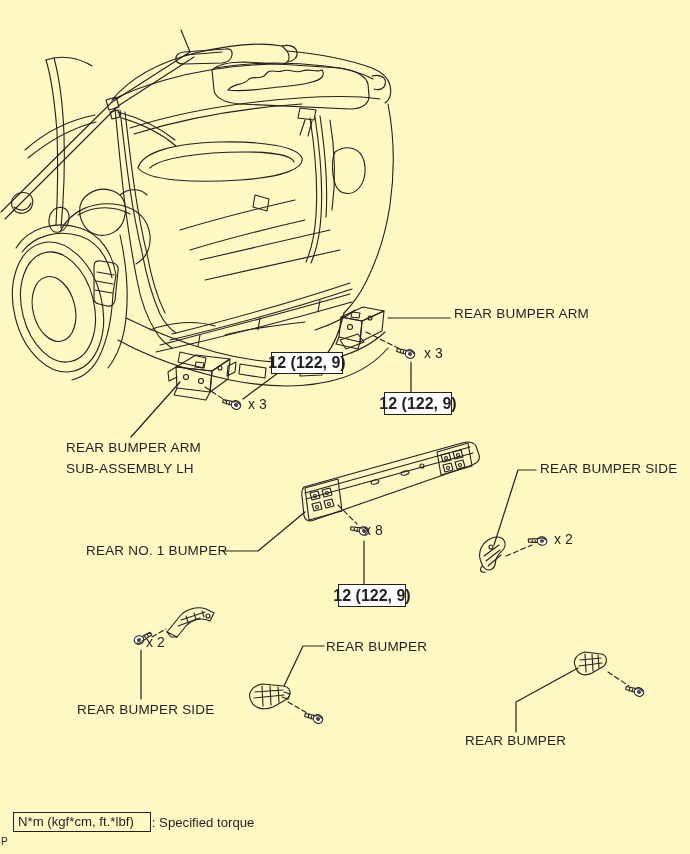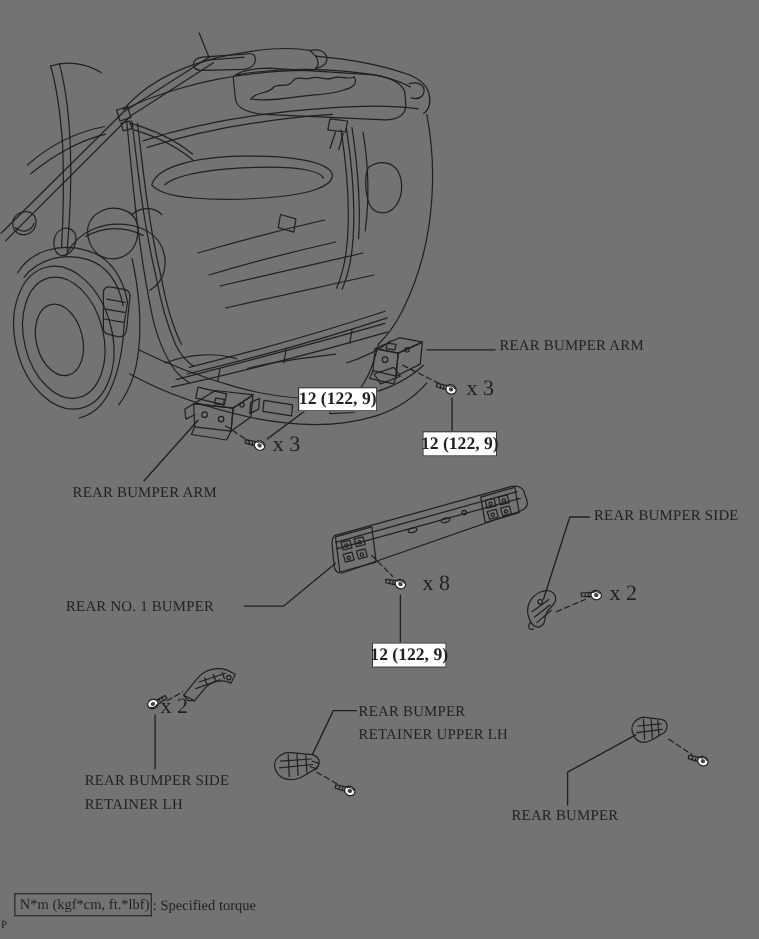--- a/index.html
+++ b/index.html
@@ -1,24 +1,24 @@
 <!DOCTYPE html>
 <html><head>
 <meta charset="utf-8">
 <style>
   html,body{margin:0;padding:0;background:#fff;}
-  .stage{position:relative;width:690px;height:854px;background:#737373;overflow:hidden;
-         font-family:Liberation Serif, serif;color:#231f20;}
+  .stage{position:relative;width:690px;height:854px;background:#fef9c3;overflow:hidden;
+         font-family:Liberation Sans, sans-serif;color:#231f20;}
   .art{position:absolute;left:0;top:0;}
   .lbl{position:absolute;font-size:13.5px;line-height:21px;letter-spacing:.2px;white-space:nowrap;}
-  .qty{position:absolute;font-size:20px;line-height:16px;white-space:nowrap;}
+  .qty{position:absolute;font-size:14px;line-height:16px;white-space:nowrap;}
   .tq{position:absolute;border:1.7px solid #231f20;background:#fff;font-weight:bold;
       font-size:16px;display:flex;align-items:center;justify-content:center;white-space:nowrap;}
   .legend{position:absolute;left:13px;top:812px;display:flex;align-items:center;font-size:13.2px;white-space:nowrap;}
-  .legend .box{border:1.2px solid #231f20;padding:1px 1px 2px 4px;margin-right:1px;}
+  .legend .box{border:1.2px solid #231f20;padding:1px 16px 2px 4px;margin-right:1px;}
   .pmark{position:absolute;left:1px;top:836px;font-size:10px;}
 </style>
 </head>
 <body>
 
 <div class="stage">
 
   <svg class="art" width="690" height="854" viewBox="0 0 690 854" fill="none" stroke="#231f20" stroke-width="1.1" stroke-linecap="round" stroke-linejoin="round">
 
     <defs>
@@ -237,47 +237,46 @@
       <path d="M364,541 L364,584"></path>
     </g>
   </svg>
 
   <div class="lbl" style="left:454px;top:303px;">
     <div>REAR BUMPER ARM</div>
   </div>
 
   <div class="lbl" style="left:66px;top:437px;">
     <div>REAR BUMPER ARM</div>
-  </div>
-
-  <div class="lbl" style="left:60px;top:540px;">
+    <div>SUB-ASSEMBLY LH</div>
+  </div>
+
+  <div class="lbl" style="left:86px;top:540px;">
     <div>REAR NO. 1 BUMPER</div>
   </div>
 
   <div class="lbl" style="left:540px;top:458px;">
     <div>REAR BUMPER SIDE</div>
   </div>
 
   <div class="lbl" style="left:77px;top:699px;">
     <div>REAR BUMPER SIDE</div>
-    <div>RETAINER LH</div>
   </div>
 
   <div class="lbl" style="left:326px;top:636px;">
     <div>REAR BUMPER</div>
-    <div>RETAINER UPPER LH</div>
   </div>
 
   <div class="lbl" style="left:465px;top:730px;">
     <div>REAR BUMPER</div>
   </div>
 
   <div class="qty" style="left:424px;top:345px;">x 3</div>
   <div class="qty" style="left:248px;top:396px;">x 3</div>
-  <div class="qty" style="left:384px;top:522px;">x 8</div>
+  <div class="qty" style="left:364px;top:522px;">x 8</div>
   <div class="qty" style="left:554px;top:531px;">x 2</div>
   <div class="qty" style="left:146px;top:634px;">x 2</div>
 
   <div class="tq" style="left:271px;top:352px;width:70px;height:20px;">12 (122, 9)</div>
   <div class="tq" style="left:384px;top:392px;width:66px;height:21px;">12 (122, 9)</div>
   <div class="tq" style="left:338px;top:584px;width:66px;height:21px;">12 (122, 9)</div>
 
   <div class="legend">
     <span class="box">N*m (kgf*cm, ft.*lbf)</span>
     <span>: Specified torque</span>

